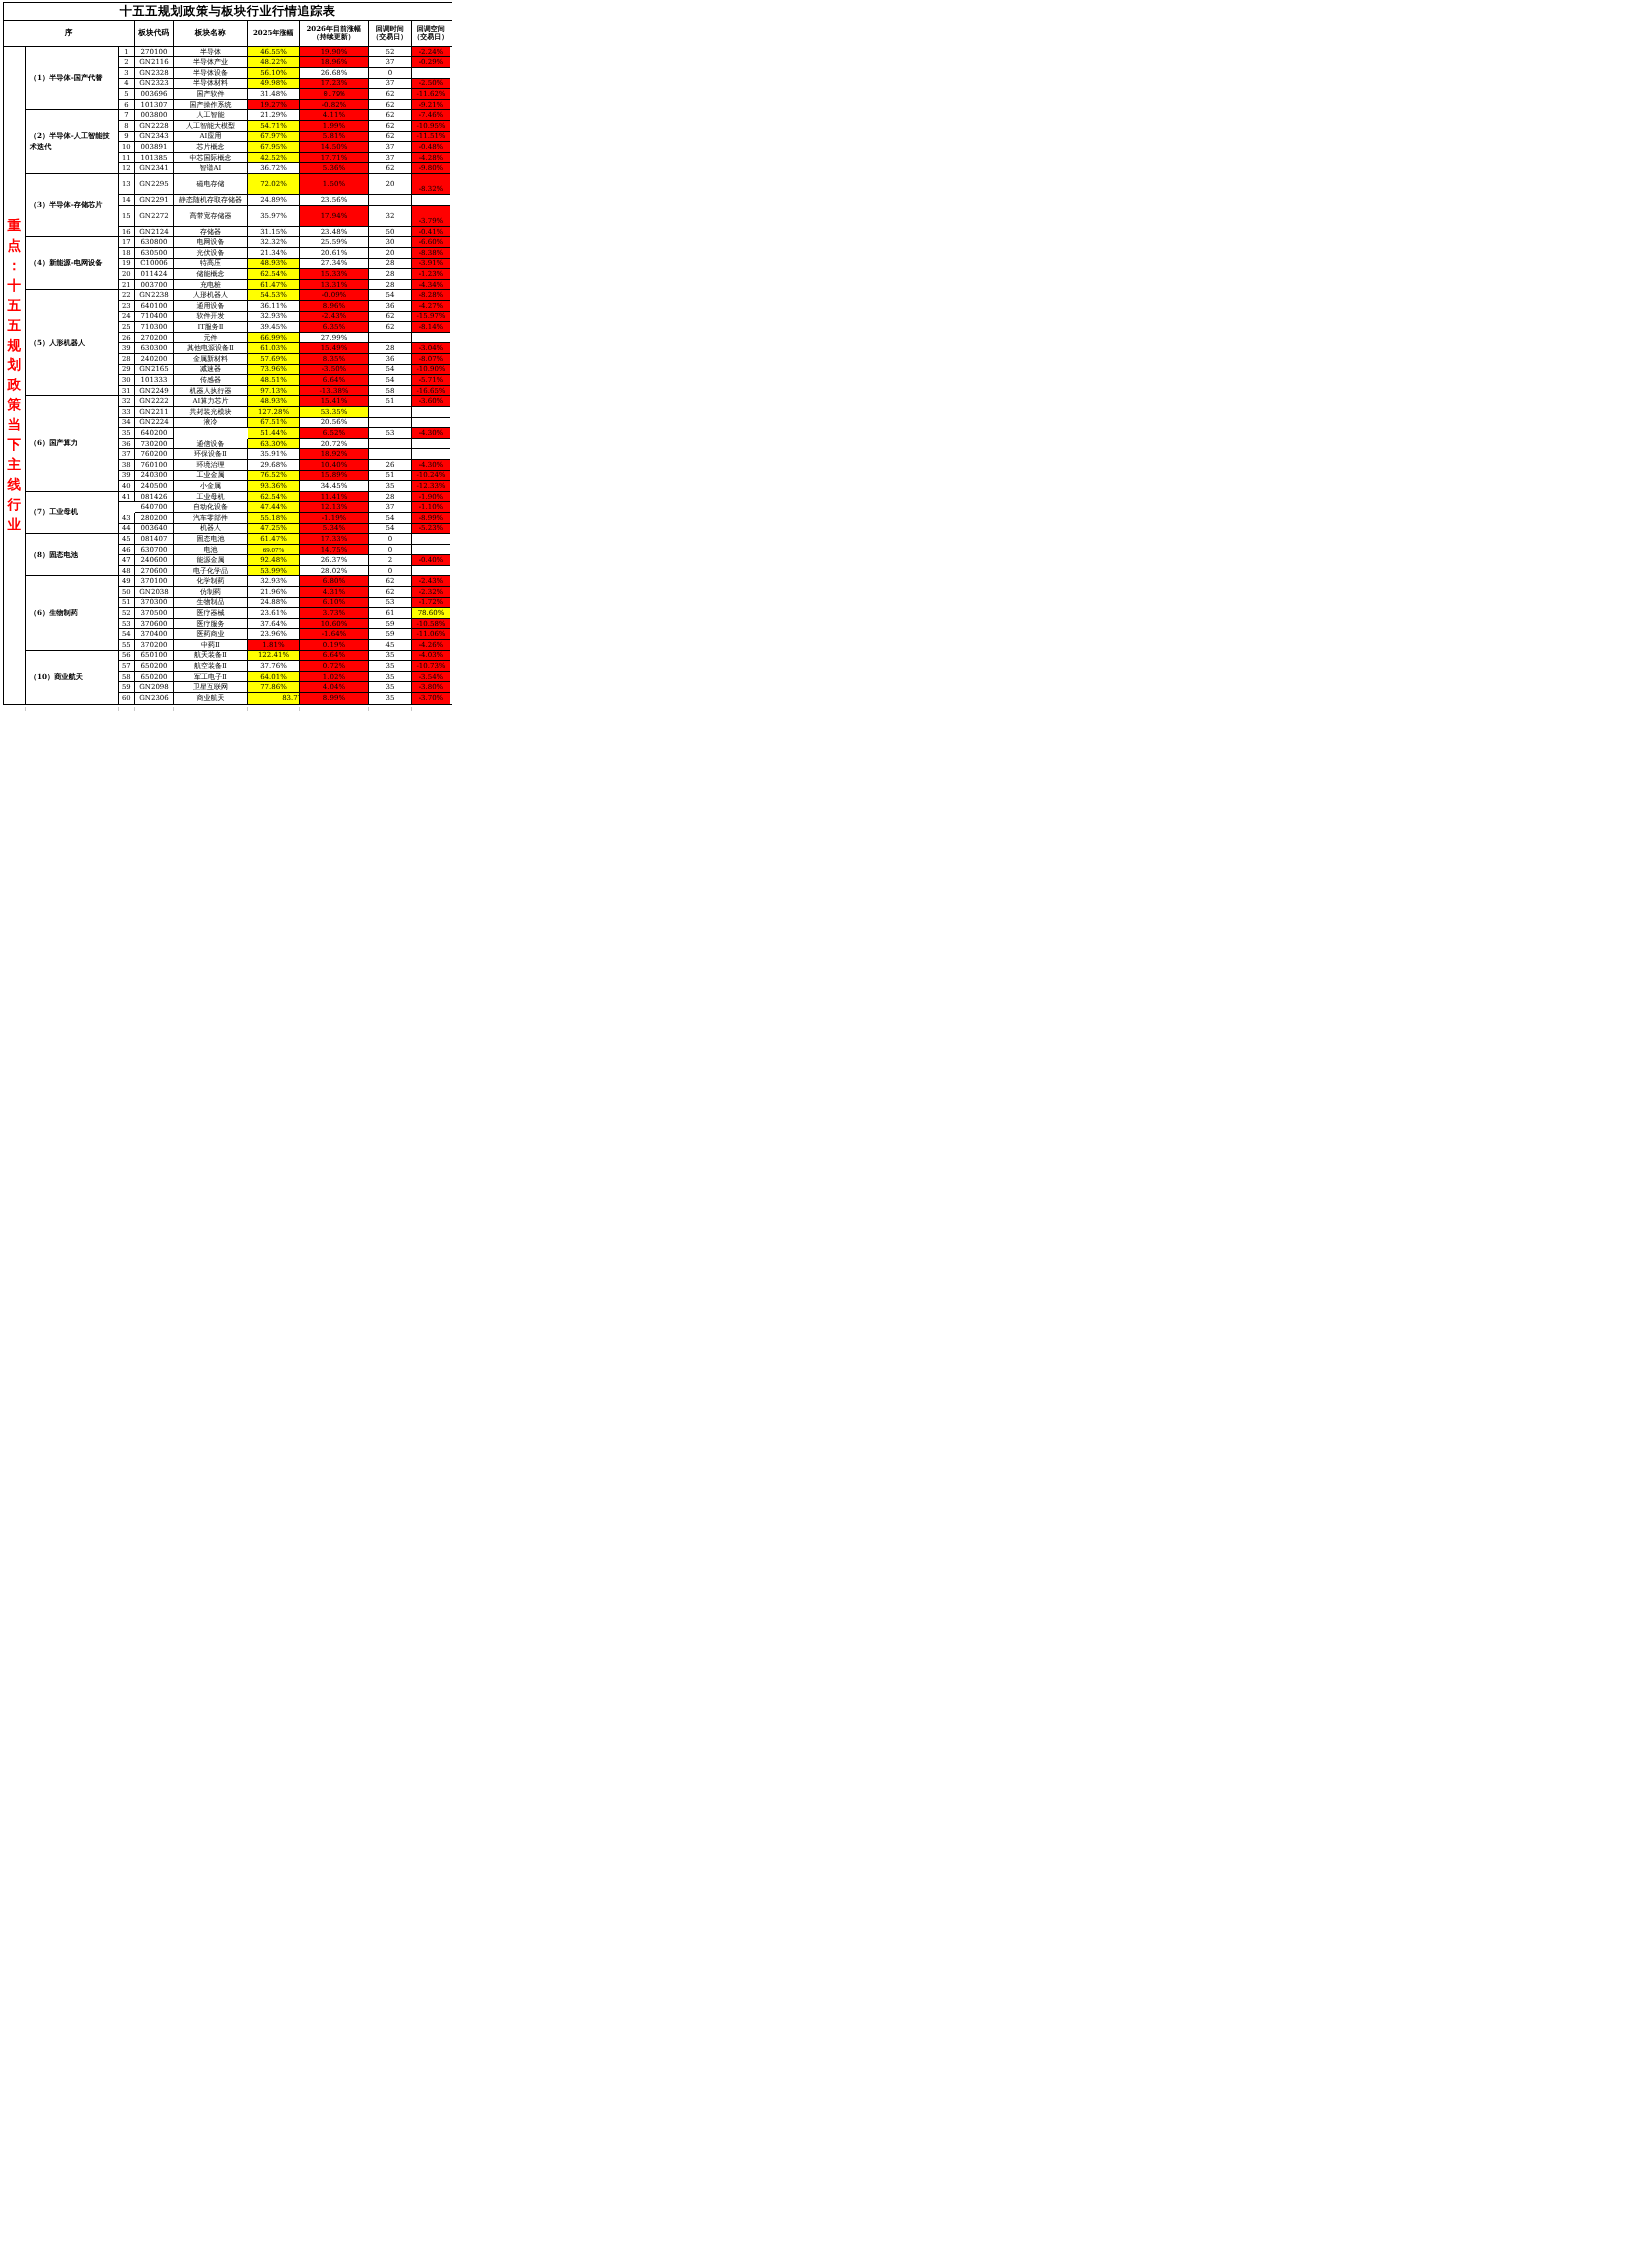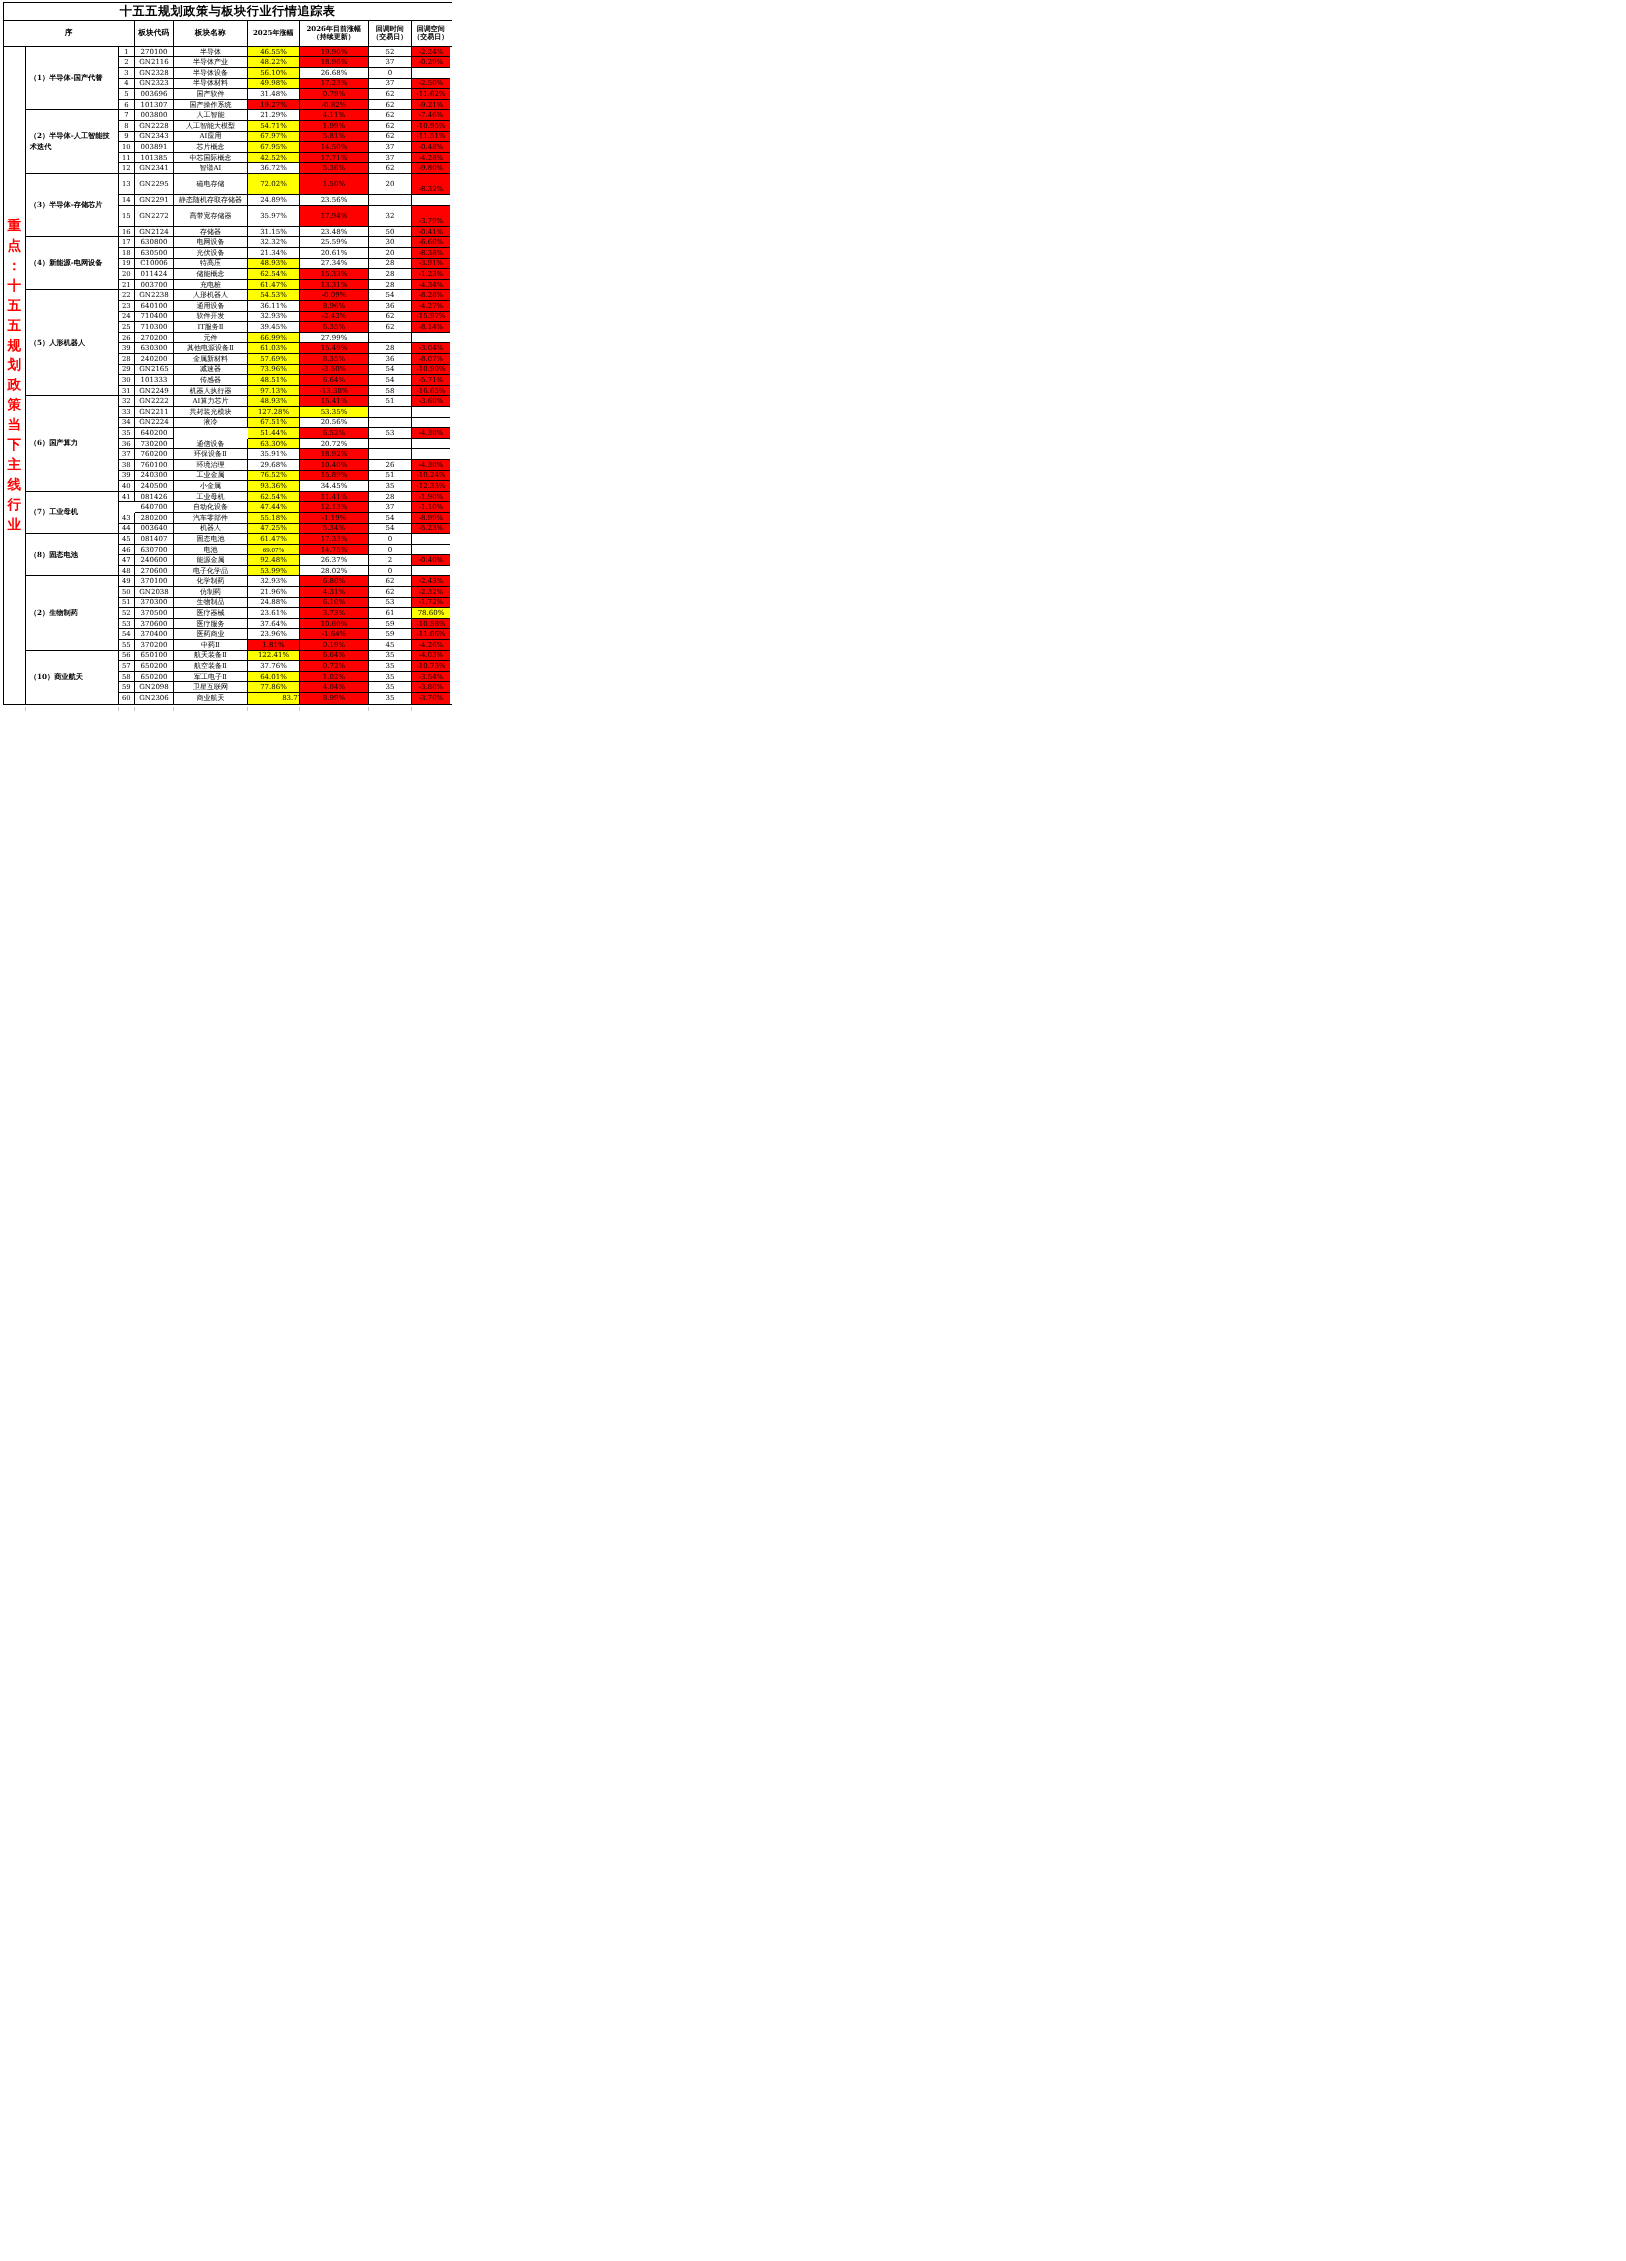--- a/index.html
+++ b/index.html
@@ -82,21 +82,21 @@
           <span>业</span>
         </div>
         <div class="cat-cell" style="grid-row: 1 / span 6; border-bottom: 1.4px solid rgb(0, 0, 0);">（1）半导体-国产代替</div>
         <div class="cat-cell" style="grid-row: 7 / span 6; border-bottom: 1.4px solid rgb(0, 0, 0);">（2）半导体-人工智能技术迭代</div>
         <div class="cat-cell" style="grid-row: 13 / span 6; border-bottom: 1.4px solid rgb(0, 0, 0);">（3）半导体-存储芯片</div>
         <div class="cat-cell" style="grid-row: 19 / span 5; border-bottom: 1.4px solid rgb(0, 0, 0);">（4）新能源-电网设备</div>
         <div class="cat-cell" style="grid-row: 24 / span 10; border-bottom: 1.4px solid rgb(0, 0, 0);">（5）人形机器人</div>
         <div class="cat-cell" style="grid-row: 34 / span 9; border-bottom: 1.4px solid rgb(0, 0, 0);">（6）国产算力</div>
         <div class="cat-cell" style="grid-row: 43 / span 4; border-bottom: 1.4px solid rgb(0, 0, 0);">（7）工业母机</div>
         <div class="cat-cell" style="grid-row: 47 / span 4; border-bottom: 1.4px solid rgb(0, 0, 0);">（8）固态电池</div>
-        <div class="cat-cell" style="grid-row: 51 / span 7; border-bottom: 1.4px solid rgb(0, 0, 0);">（2）生物制药</div>
+        <div class="cat-cell" style="grid-row: 51 / span 7; border-bottom: 1.4px solid rgb(0, 0, 0);">（6）生物制药</div>
         <div class="cat-cell" style="grid-row: 58 / span 5; border-bottom: 0px solid rgb(0, 0, 0);">（10）商业航天</div>
         <div class="cell num-cell" style="grid-area: 1 / 3 / span 1;">1</div>
         <div class="cell " style="grid-area: 1 / 4 / span 1;">270100</div>
         <div class="cell " style="grid-area: 1 / 5 / span 1;">半导体</div>
         <div class="cell bg-yellow" style="grid-area: 1 / 6 / span 1;">46.55%</div>
         <div class="cell bg-red" style="grid-area: 1 / 7 / span 1;">19.90%</div>
         <div class="cell " style="grid-area: 1 / 8 / span 1;">52</div>
         <div class="cell lastcol bg-red" style="grid-area: 1 / 9 / span 1;">-2.24%</div>
         <div class="cell num-cell" style="grid-area: 2 / 3 / span 1;">2</div>
         <div class="cell " style="grid-area: 2 / 4 / span 1;">GN2116</div>
@@ -116,21 +116,21 @@
         <div class="cell " style="grid-area: 4 / 4 / span 1;">GN2323</div>
         <div class="cell " style="grid-area: 4 / 5 / span 1;">半导体材料</div>
         <div class="cell bg-yellow" style="grid-area: 4 / 6 / span 1;">49.98%</div>
         <div class="cell bg-red" style="grid-area: 4 / 7 / span 1;">17.23%</div>
         <div class="cell " style="grid-area: 4 / 8 / span 1;">37</div>
         <div class="cell lastcol bg-red" style="grid-area: 4 / 9 / span 1;">-2.50%</div>
         <div class="cell num-cell" style="grid-area: 5 / 3 / span 1;">5</div>
         <div class="cell " style="grid-area: 5 / 4 / span 1;">003696</div>
         <div class="cell " style="grid-area: 5 / 5 / span 1;">国产软件</div>
         <div class="cell " style="grid-area: 5 / 6 / span 1;">31.48%</div>
-        <div class="cell bg-red" style="grid-area: 5 / 7 / span 1;">0.79%</div>
+        <div class="cell bg-red" style="grid-area: 5 / 7 / span 1; font-family: Liberation Mono, monospace;">0.79%</div>
         <div class="cell " style="grid-area: 5 / 8 / span 1;">62</div>
         <div class="cell lastcol bg-red" style="grid-area: 5 / 9 / span 1;">-11.62%</div>
         <div class="cell num-cell" style="grid-area: 6 / 3 / span 1; border-bottom-width: 1.4px;">6</div>
         <div class="cell " style="grid-area: 6 / 4 / span 1; border-bottom-width: 1.4px;">101307</div>
         <div class="cell " style="grid-area: 6 / 5 / span 1; border-bottom-width: 1.4px;">国产操作系统</div>
         <div class="cell bg-red" style="grid-area: 6 / 6 / span 1; border-bottom-width: 1.4px;">19.27%</div>
         <div class="cell bg-red" style="grid-area: 6 / 7 / span 1; border-bottom-width: 1.4px;">-0.82%</div>
         <div class="cell " style="grid-area: 6 / 8 / span 1; border-bottom-width: 1.4px;">62</div>
         <div class="cell lastcol bg-red" style="grid-area: 6 / 9 / span 1; border-bottom-width: 1.4px;">-9.21%</div>
         <div class="cell num-cell" style="grid-area: 7 / 3 / span 1;">7</div>

